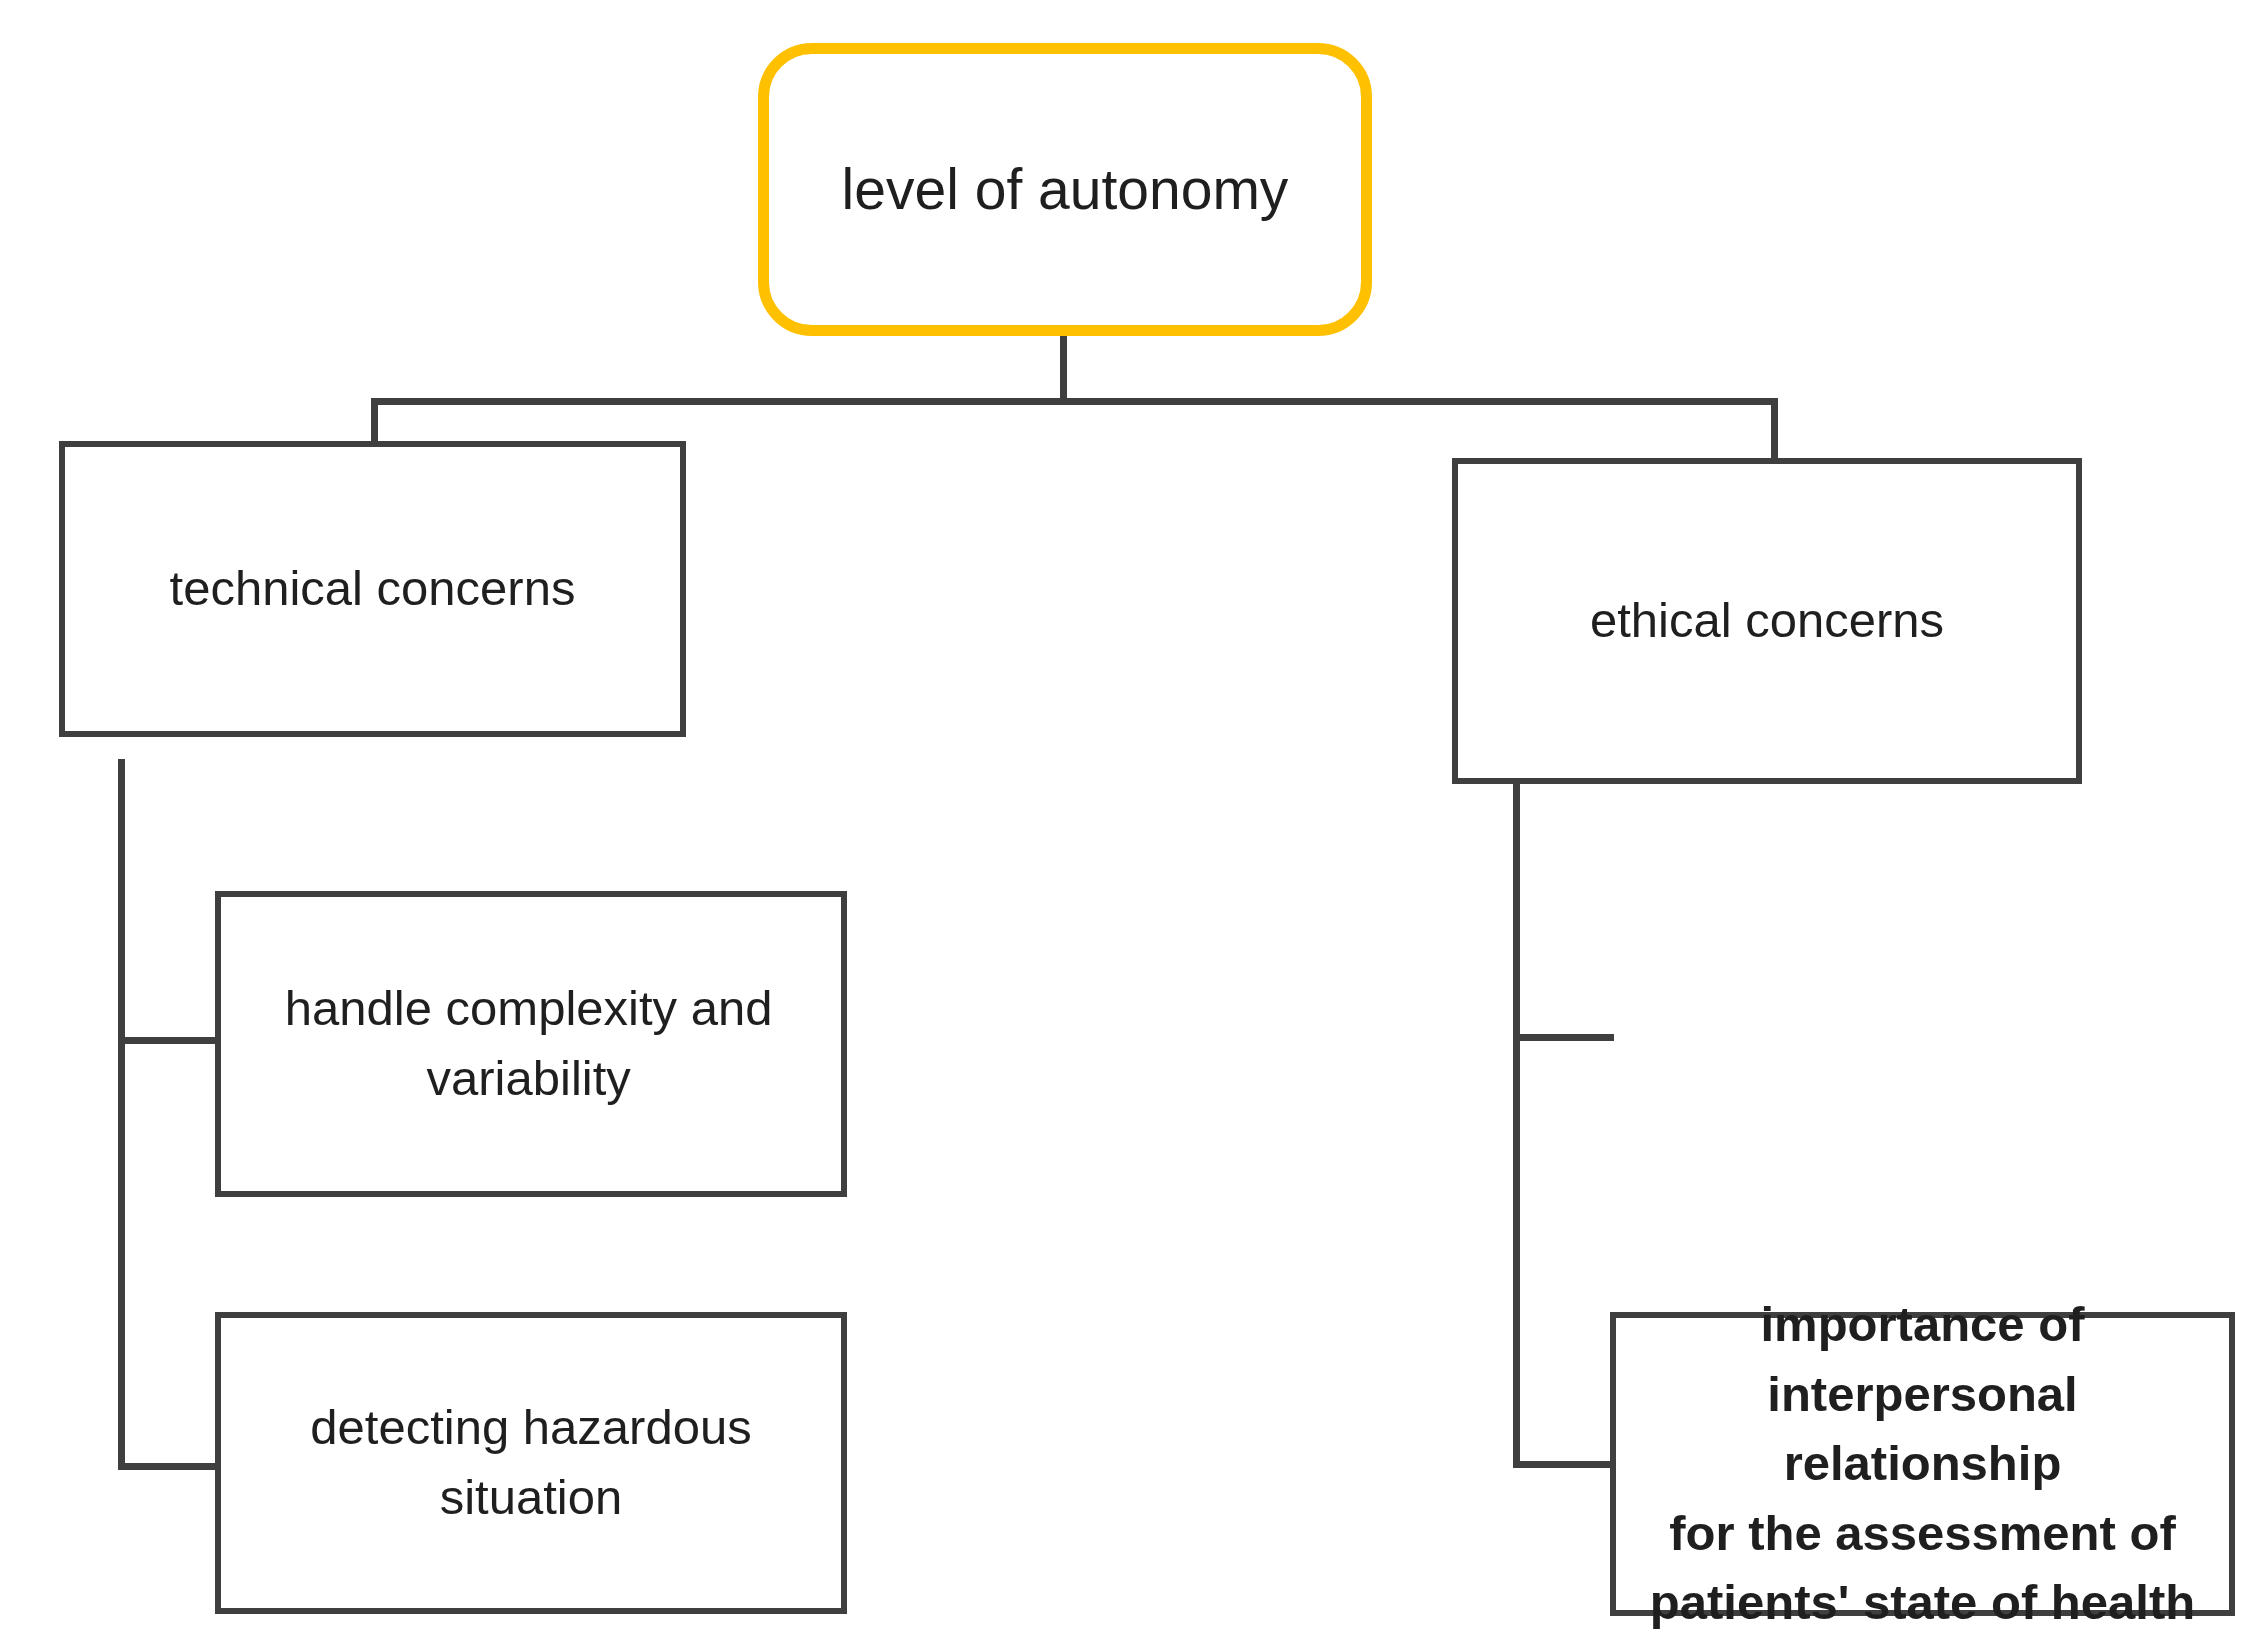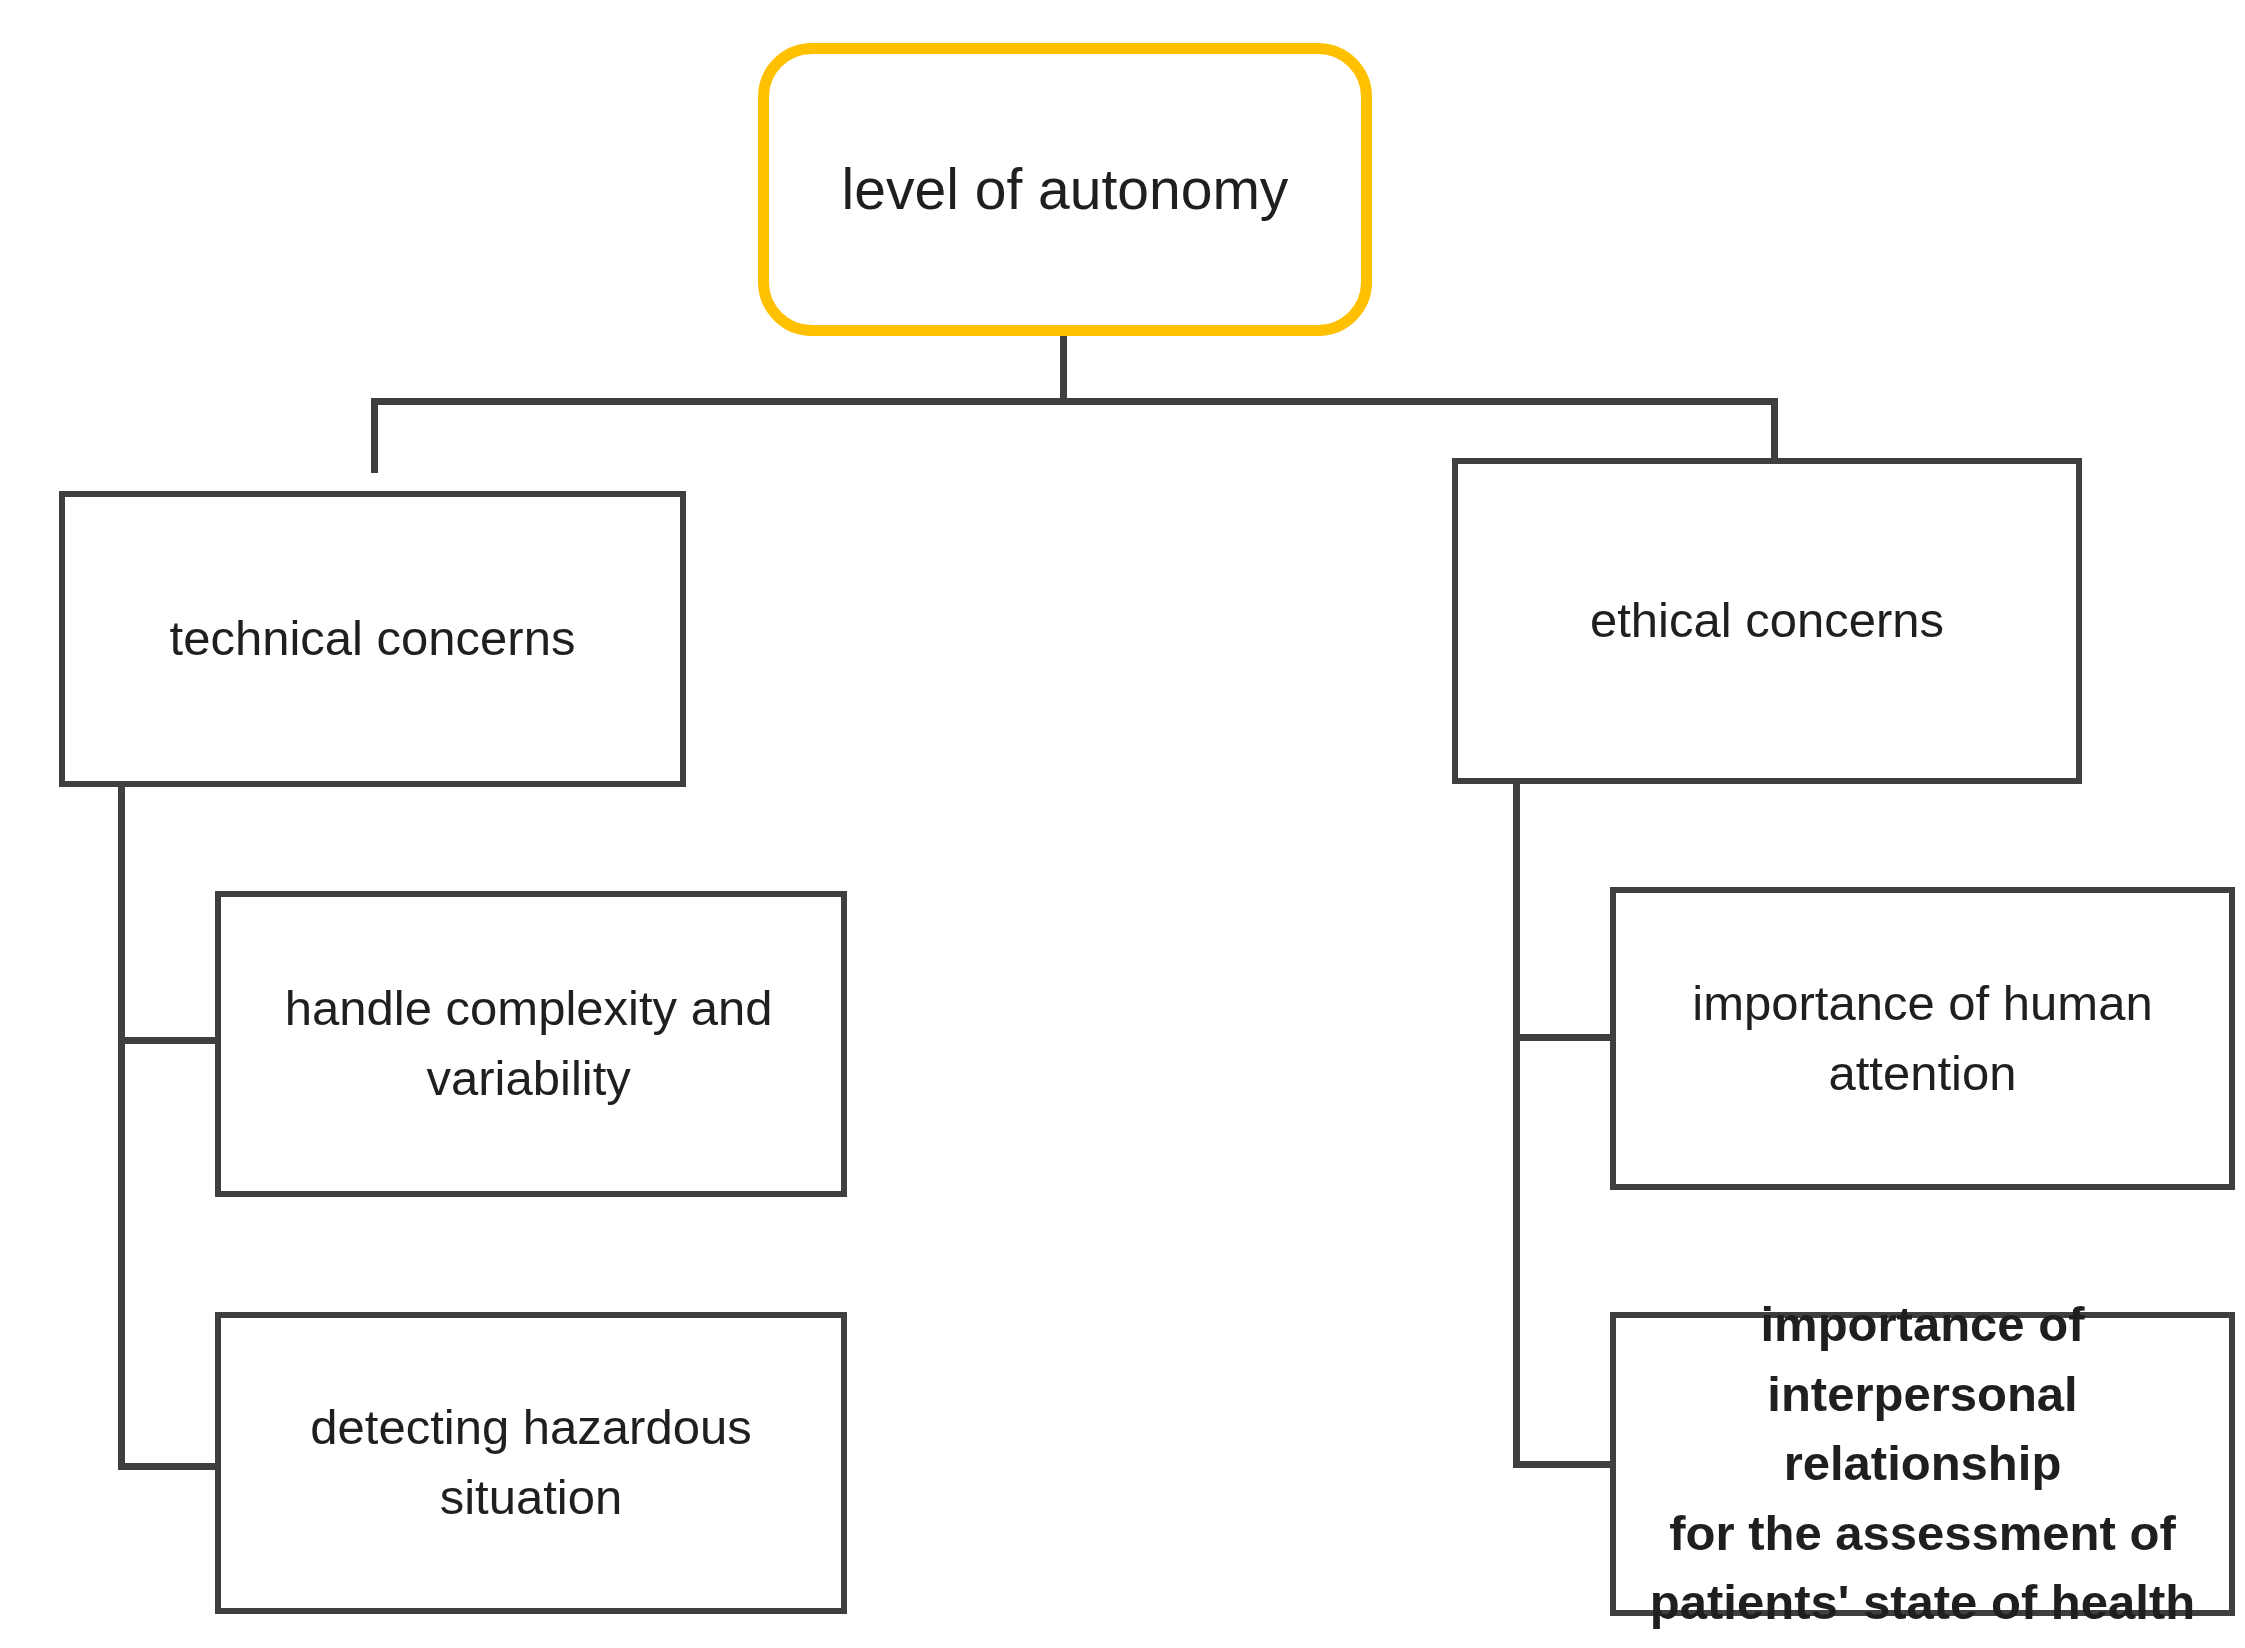--- a/index.html
+++ b/index.html
@@ -43,21 +43,21 @@
   .node.root {
     border: 11.8px solid var(--root-border, #ffc000);
     border-radius: 54px;
   }
   .node.root .label {
     font-size: 57px;
   }
 
   
   .n-root        { left: 734px;  top: 43px;   width: 614px; height: 293px; }
-  .n-technical   { left: 35px;   top: 491px;  width: 627px; height: 296px; }
+  .n-technical   { left: 35px;   top: 441px;  width: 627px; height: 296px; }
   .n-ethical     { left: 1428px; top: 458px;  width: 630px; height: 326px; }
   .n-handle      { left: 191px;  top: 891px;  width: 632px; height: 306px; padding-left: 17px; }
   .n-detecting   { left: 191px;  top: 1312px; width: 632px; height: 302px; }
   .n-attention   { left: 1586px; top: 887px;  width: 625px; height: 303px; }
   .n-interpersonal { left: 1586px; top: 1312px; width: 625px; height: 304px; font-weight: bold; }
 
   
   .c-root-stem   { left: 1036px; top: 333px;  width: 6.9px;    height: 71px; }
   .c-main-h      { left: 347px;  top: 398px;  width: 1407px; height: 6.9px; }
   .c-left-drop   { left: 347px;  top: 398px;  width: 6.9px;    height: 75px; }
@@ -100,24 +100,20 @@
   <div class="node n-handle">
     <span class="label">handle complexity and
 variability</span>
   </div>
 
   <div class="node n-detecting">
     <span class="label">detecting hazardous
 situation</span>
   </div>
 
-  <div class="node n-attention">
-    <span class="label">importance of human
-attention</span>
-  </div>
 
   <div class="node n-interpersonal">
     <span class="label">importance of
 interpersonal relationship
 for the assessment of
 patients' state of health</span>
   </div>
 
 </div>
 

